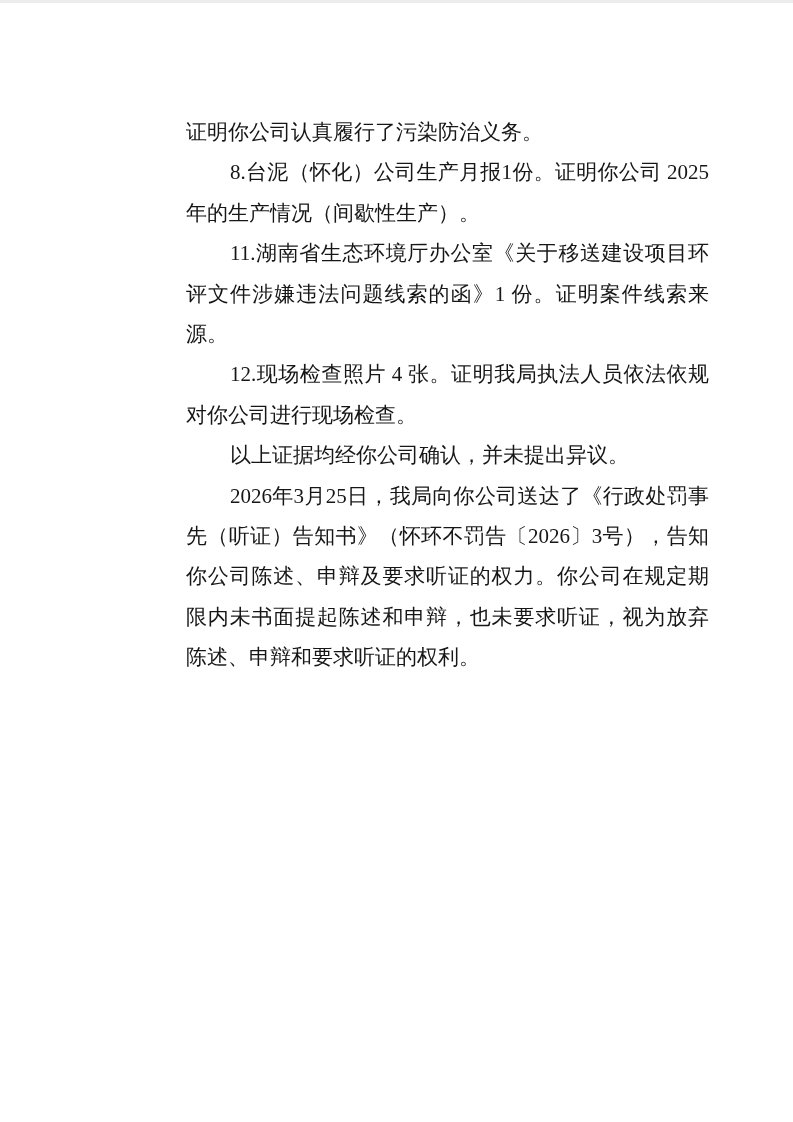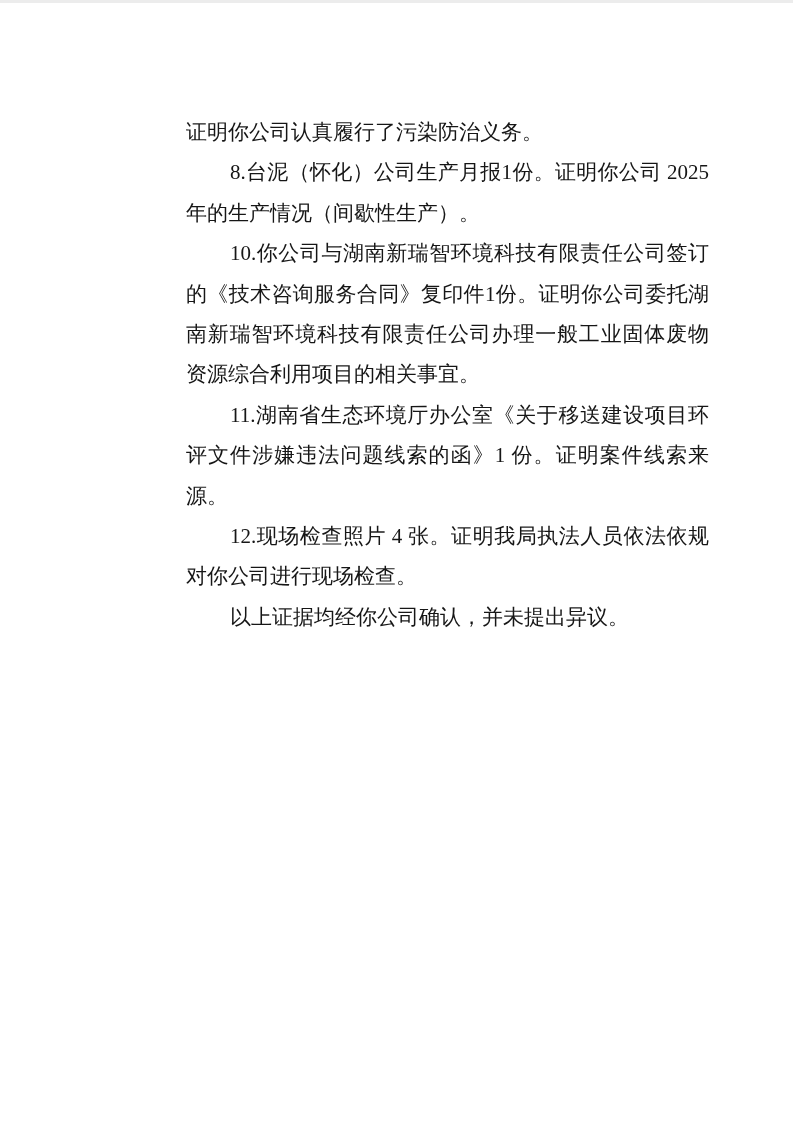--- a/index.html
+++ b/index.html
@@ -103,24 +103,24 @@
 </head>
 <body>
 
 <div class="page">
   <div class="scan-top-edge"></div>
 
   <div class="doc-body">
 
   <p class="para no-indent">证明你公司认真履行了污染防治义务。</p>
       <p class="para">8.台泥（怀化）公司生产月报1份。证明你公司 2025 年的生产情况（间歇性生产）。</p>
-      <p class="para">10.你公司与湖南新瑞智环境科技有限责任公司签订的《技术咨询服务合同》复印件1份。证明你公司委托湖南新瑞智环境科技有限责任公司办理一般工业固体废物资源综合利用项目的相关事宜。</p>
       <p class="para">11.湖南省生态环境厅办公室《关于移送建设项目环评文件涉嫌违法问题线索的函》1 份。证明案件线索来源。</p>
       <p class="para">12.现场检查照片 4 张。证明我局执法人员依法依规对你公司进行现场检查。</p>
       <p class="para">以上证据均经你公司确认，并未提出异议。</p>
+      <p class="para">2026年3月25日，我局向你公司送达了《行政处罚事先（听证）告知书》（怀环不罚告〔2026〕3号），告知你公司陈述、申辩及要求听证的权力。你公司在规定期限内未书面提起陈述和申辩，也未要求听证，视为放弃陈述、申辩和要求听证的权利。</p>
     </div>
 
   <div class="cs-footer">
     <div class="cs-row">
       <div class="cs-badge" style="background: rgb(27, 42, 68);">
         <span class="cs-letters">CS</span>
         <div class="cs-bar" style="background: rgb(41, 191, 159);"></div>
       </div>
       <div class="cs-title" style="color: rgb(34, 44, 56);">
         <span>并未提出异议</span><sup>™</sup>

